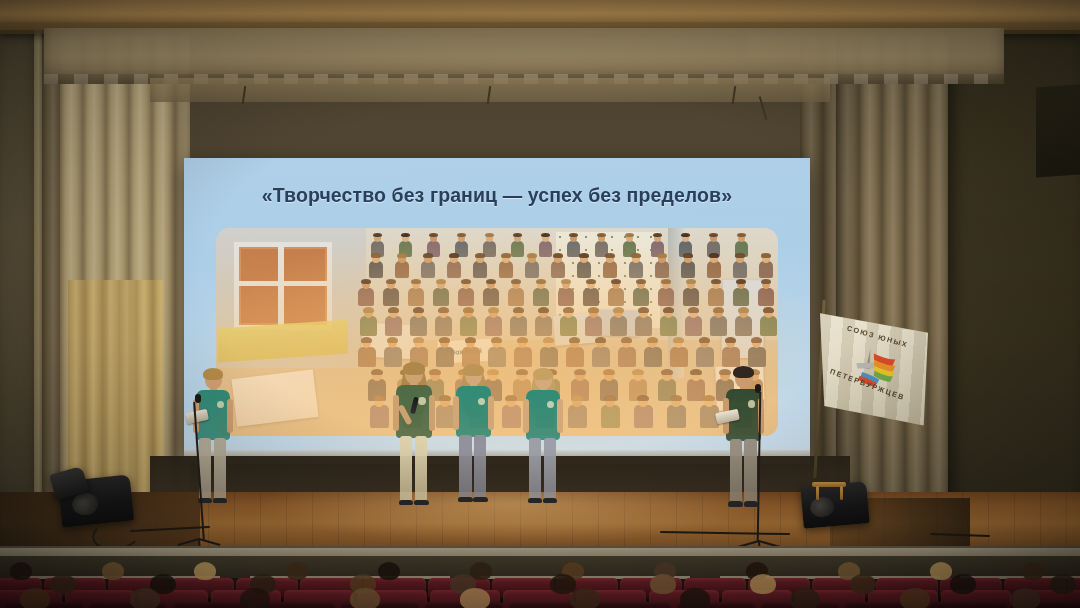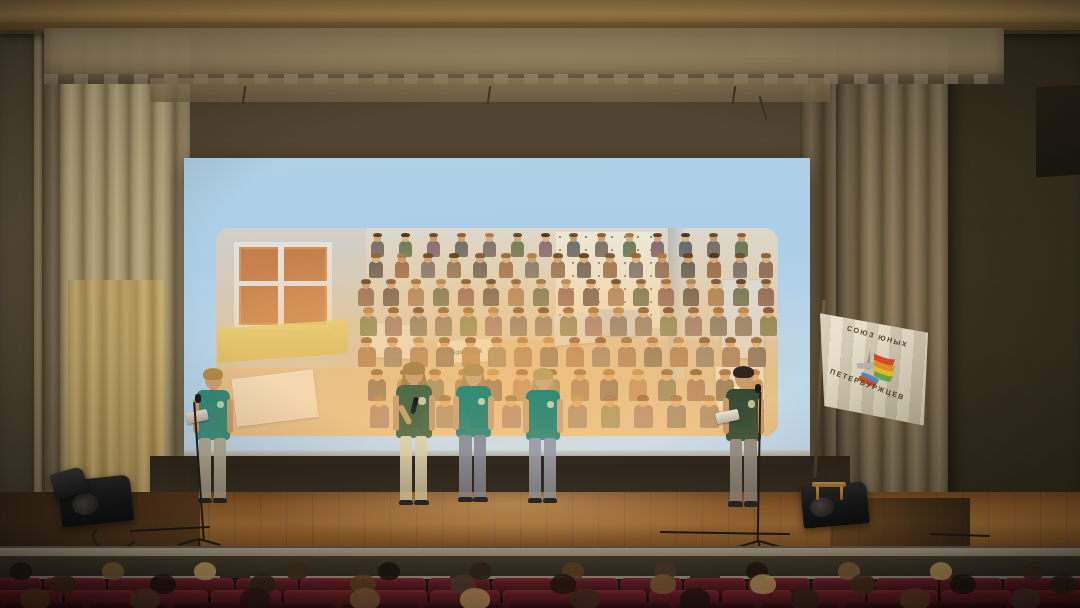--- a/index.html
+++ b/index.html
@@ -398,20 +398,21 @@
   <div class="proscenium-top b2"></div>
   <div class="valance"></div>
   <div class="curtain-top-drape"></div>
   <div class="curtain-hook"></div>
   <div class="curtain-hook h2"></div>
   <div class="curtain-hook h3"></div>
   <div class="curtain-hook h4"></div>
 
   <div class="screen-frame">
     <div class="screen">
+      <div class="slide-title">«Творчество без границ — успех без пределов»</div>
 
       <div class="slide-photo">
         <div class="photo-room"></div>
         <div class="photo-wall-left"></div>
         <div class="photo-backwall"></div>
         <div class="photo-patternwall"></div>
         <div class="photo-door"></div>
         <div class="photo-window">
             <i class="v"></i>
             <i class="h"></i>

